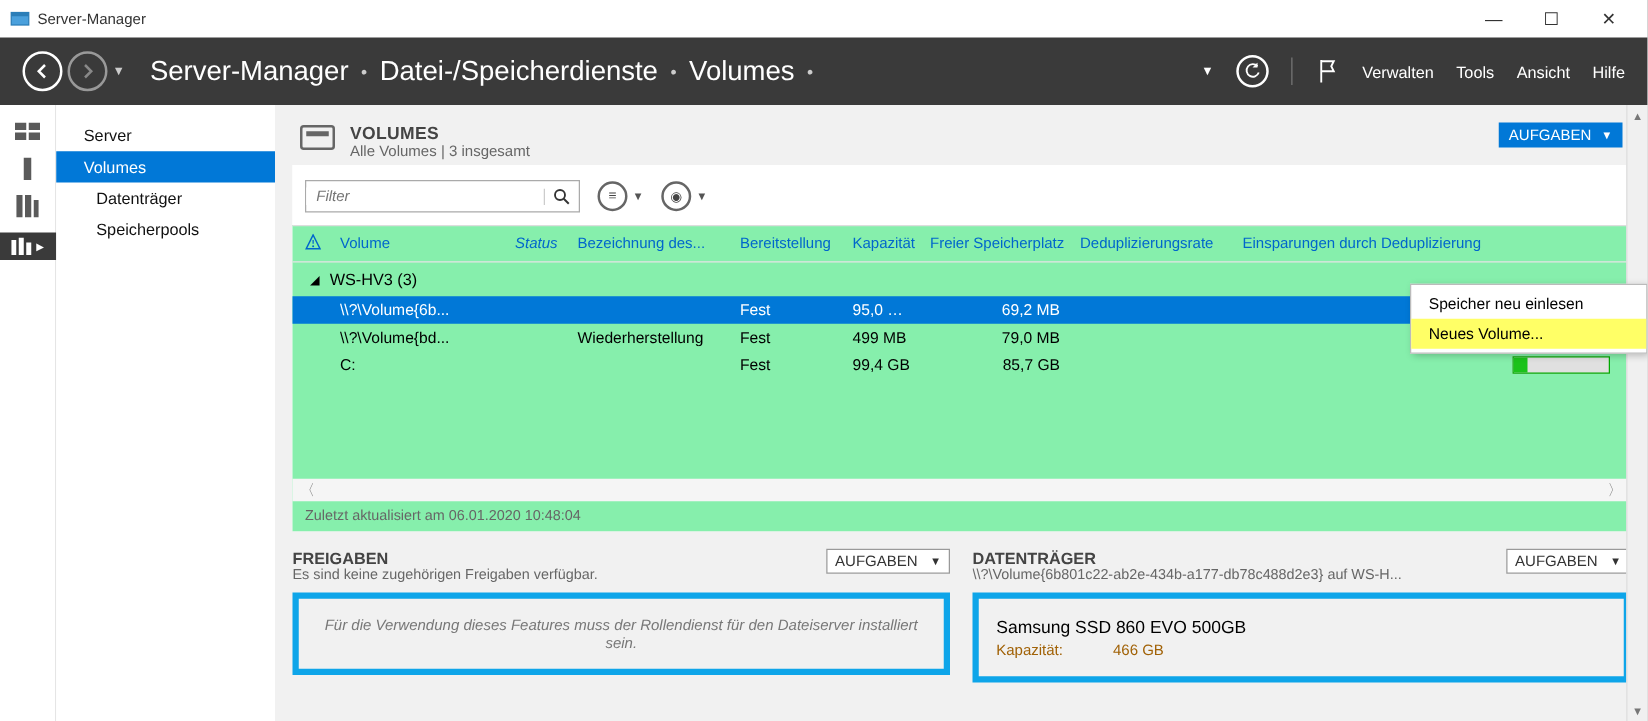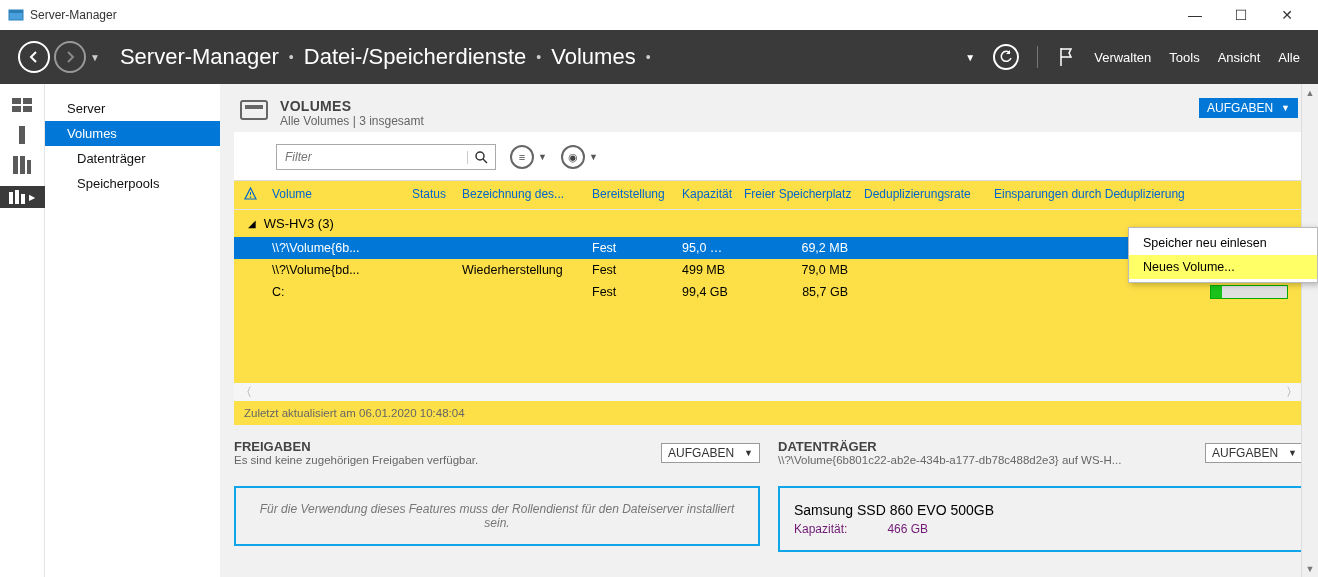--- a/index.html
+++ b/index.html
@@ -31,52 +31,52 @@
   .side-sub {padding-left:32px;}
   .main { flex:1; background:#f1f1f1; padding:10px 14px; position:relative; overflow:hidden;}
   .panel {background:#fff;}
   .section-head {display:flex; align-items:flex-start; gap:12px; padding:4px 6px;}
   .vol-icon {width:28px; height:20px; border:2px solid #666; border-radius:3px; margin-top:2px; position:relative;}
   .vol-icon::after{content:""; position:absolute; top:3px; left:3px; right:3px; height:4px; background:#666;}
   .section-title {font-size:14px; font-weight:600; color:#444; letter-spacing:0.3px;}
   .section-sub {font-size:12px; color:#666;}
   .task-btn { background:#0178d7; color:#fff; font-size:12px; padding:3px 8px; display:flex; align-items:center; gap:8px; margin-left:auto; cursor:default;}
   .task-btn .tri {font-size:9px;}
-  .filter-row {display:flex; align-items:center; gap:14px; padding:12px 10px 10px; background:#fff;margin-left:32px;}
+  .filter-row {display:flex; align-items:center; gap:14px; padding:12px 10px 10px; background:#fff;}
   .filter-box {display:flex; align-items:center; border:1px solid #aaa; height:26px; width:220px;}
   .filter-box input {border:none; outline:none; flex:1; padding:0 8px; font-size:12px; font-style:italic; color:#888;}
   .filter-box .search {width:28px; display:flex; align-items:center; justify-content:center; border-left:1px solid #ccc; font-size:13px;}
   .round-btn {width:24px; height:24px; border:2px solid #666; border-radius:50%; display:flex; align-items:center; justify-content:center; font-size:11px; color:#444;}
   .ddl {display:flex; align-items:center; gap:4px;}
   .ddl .tri{font-size:9px; color:#555;}
-  .table-wrap {background:#fde047; border-top:1px solid #ddd;}
+  .table-wrap {background:#86efac; border-top:1px solid #ddd;}
   .th-row {display:flex; font-size:12px; color:#0066cc; padding:6px 10px; border-bottom:1px solid #e5e5e5;}
   .th {padding:0 8px; cursor:default; white-space:nowrap;}
   .group-row {display:flex; align-items:center; gap:8px; font-size:13px; padding:6px 14px; font-weight:400;}
   .data-row {display:flex; font-size:12.5px; padding:4px 10px; align-items:center;}
   .data-row.sel {background:#0178d7; color:#fff;}
   .cell {padding:0 8px; white-space:nowrap; overflow:hidden; text-overflow:ellipsis;}
   .bar {height:14px; background:#e0e0e0; width:78px; position:relative; margin-left:auto; margin-right:6px; border:1px solid #0a0;}
   .bar.sel{border-color:#fff;}
   .bar .fill{background:#1bc21b; height:100%;}
   .scroll-row {display:flex; align-items:center; background:#f5f5f5; height:18px; color:#888; font-size:12px; padding:0 6px; justify-content:space-between;}
   .status-line {font-size:11.5px; color:#666; padding:6px 10px;}
   .sub-panels {display:flex; gap:18px; margin-top:14px;}
   .sub-panel {flex:1;}
-  .sub-head {display:flex; align-items:center; justify-content:space-between; margin-bottom:20px;}
+  .sub-head {display:flex; align-items:flex-start; justify-content:space-between; margin-bottom:8px;}
   .sub-title {font-size:13px; font-weight:600; color:#444;}
   .sub-desc {font-size:11.5px; color:#666; white-space:nowrap; overflow:hidden; text-overflow:ellipsis; max-width:350px;}
   .task-btn2 {border:1px solid #999; background:#fff; font-size:12px; padding:2px 6px; display:flex; align-items:center; gap:10px; color:#333;}
-  .sub-body {border:2px solid #0ea5e9; padding:14px; min-height:60px; font-size:12px;}
+  .sub-body {border:5px solid #0ea5e9; padding:14px; min-height:60px; font-size:12px;}
   .sub-body.msg {color:#777; font-style:italic; text-align:center; display:flex; align-items:center; justify-content:center;}
   .ctx-menu {position:absolute; top:143px; right:0; width:190px; background:#fff; border:1px solid #bbb; box-shadow:2px 2px 6px rgba(0,0,0,0.25); z-index:20; font-size:12.5px; padding:3px 0;}
   .ctx-item {padding:5px 14px;}
   .ctx-item.hl {background:#ffff66;}
   .rail-svg{fill:#5a5a5a;}
-  .c-vol{width:140px;} .c-stat{width:50px;} .c-bez{width:130px;} .c-ber{width:90px;} .c-kap{width:62px;} .c-frei{width:120px; text-align:right;} .c-ded{width:130px;} .c-ein{flex:1;}
+  .c-vol{width:140px;} .c-stat{width:50px;font-style:italic;} .c-bez{width:130px;} .c-ber{width:90px;} .c-kap{width:62px;} .c-frei{width:120px; text-align:right;} .c-ded{width:130px;} .c-ein{flex:1;}
   .vscroll {position:absolute; right:0; top:0; bottom:0; width:17px; background:#f0f0f0; border-left:1px solid #ddd;}
   .vscroll .up, .vscroll .dn{height:17px; display:flex; align-items:center; justify-content:center; font-size:9px; color:#777;}
   .vscroll .dn{position:absolute;bottom:0;width:100%;}
 </style>
 </head>
 <body>
 
 <div class="window">
   <div class="titlebar">
     <svg class="icon" viewBox="0 0 16 16">
@@ -121,21 +121,21 @@
             <path d="M11 0 L11 4 L7 4 Z" fill="#fff"></path>
           </svg>
       </div>
       <div class="pipe"></div>
       <svg class="flag-icon" viewBox="0 0 16 20">
           <path d="M3 1 L3 19 M3 2 L13 2 L11 6 L13 10 L3 10" stroke="#fff" stroke-width="1.5" fill="none"></path>
         </svg>
       <span>Verwalten</span>
       <span>Tools</span>
       <span>Ansicht</span>
-      <span>Alle</span>
+      <span>Hilfe</span>
     </div>
   </div>
 
   <div class="body">
     <div class="icon-rail">
       <div class="rail-item">
           <svg class="rail-svg" width="20" height="14" viewBox="0 0 20 14">
             <rect x="0" y="0" width="9" height="6"></rect>
             <rect x="11" y="0" width="9" height="6"></rect>
             <rect x="0" y="8" width="9" height="6"></rect>
@@ -298,21 +298,21 @@
               <div class="sub-title">DATENTRÄGER</div>
               <div class="sub-desc">\\?\Volume{6b801c22-ab2e-434b-a177-db78c488d2e3} auf WS-H...</div>
             </div>
             <div class="task-btn2">
               <span>AUFGABEN</span>
                 <span style="font-size:9px;">▼</span>
             </div>
           </div>
           <div class="sub-body">
             <div style="font-size:14px;">Samsung SSD 860 EVO 500GB</div>
-            <div style="display:flex; gap:40px; margin-top:4px; font-size:12px; color:#701a75;">
+            <div style="display:flex; gap:40px; margin-top:4px; font-size:12px; color:#a16207;">
               <span>Kapazität:</span>
               <span>466 GB</span>
             </div>
           </div>
         </div>
       </div>
     </div>
 
     <div class="vscroll">
       <div class="up">▲</div>

